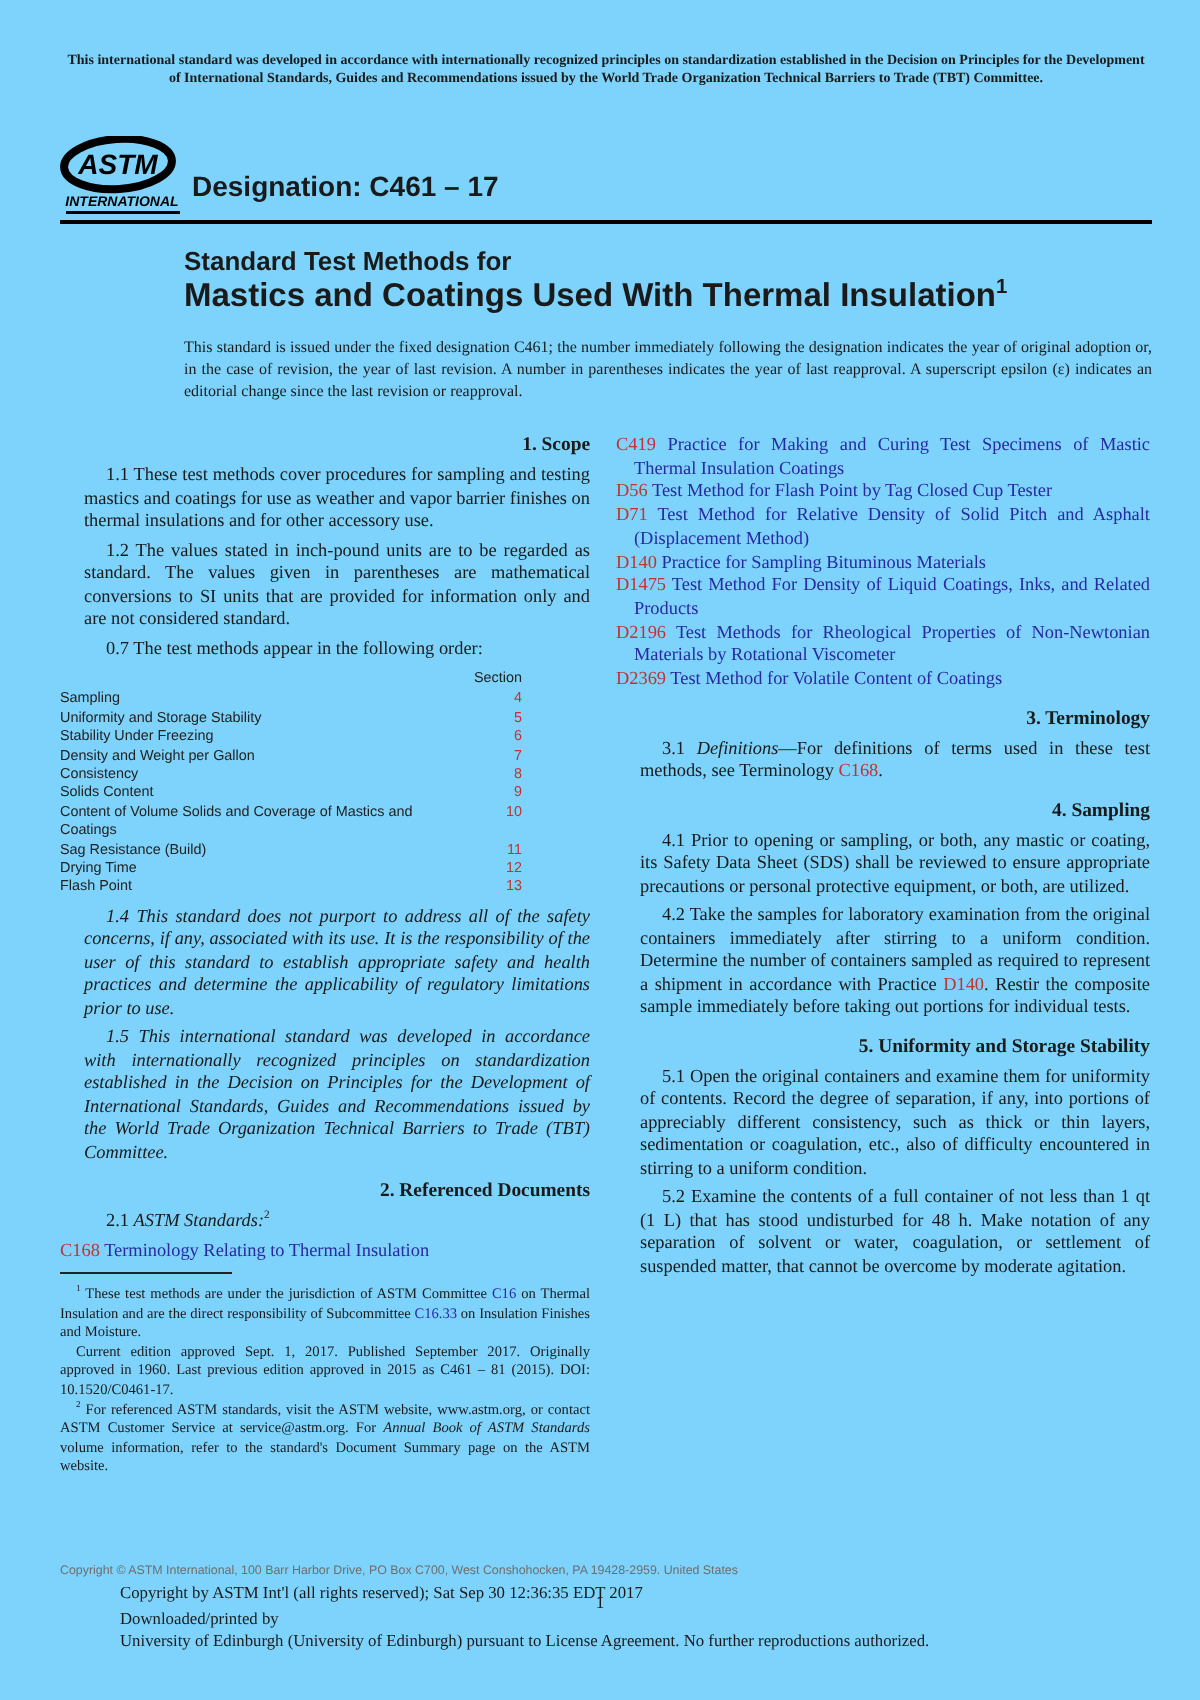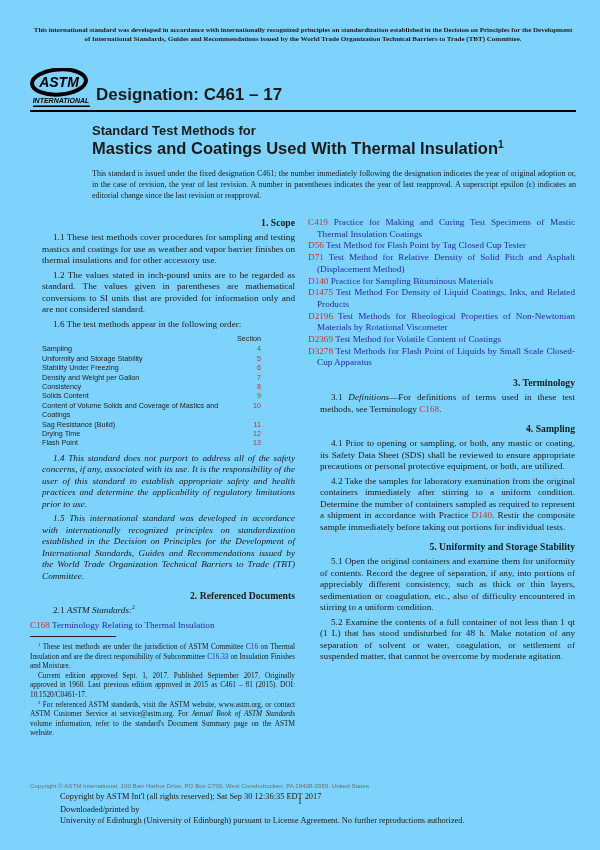--- a/index.html
+++ b/index.html
@@ -6,41 +6,41 @@
   .page{position:relative;width:600px;height:850px;background:#7dd3fc;margin:0 auto;
         font-family:"Liberation Serif",serif;color:#1a1a1a;overflow:hidden;}
 
   
   .disclaimer{position:absolute;top:26px;left:30px;right:24px;
               font-size:7px;font-weight:bold;line-height:9.4px;text-align:center;}
 
   
   .logo{position:absolute;top:68px;left:30px;width:64px;}
   .designation{position:absolute;top:85px;left:96px;
-               font-family:"Liberation Sans",sans-serif;font-weight:bold;font-size:17px;text-align:center;}
+               font-family:"Liberation Sans",sans-serif;font-weight:bold;font-size:14px;text-align:center;}
   .header-rule{position:absolute;top:110px;left:30px;right:24px;height:2px;background:#000;}
 
   
   .title-block{position:absolute;top:123px;left:92px;right:24px;}
   .title-line1{font-family:"Liberation Sans",sans-serif;font-weight:bold;font-size:13px;line-height:15px;}
   .title-line2{font-family:"Liberation Sans",sans-serif;font-weight:bold;font-size:16.5px;line-height:19px;margin-top:1px;}
   .issuance{margin-top:11px;font-size:8px;line-height:10.8px;text-align:justify;}
 
   
   .col-left{position:absolute;top:217px;left:30px;width:265px;}
   .col-right{position:absolute;top:217px;left:308px;width:267px;}
 
   h2.sec{font-size:9.7px;font-weight:bold;margin:8px 0 4px 0;text-align:right;}
   h2.first{margin-top:0;}
   p.body{font-size:9.2px;line-height:11.5px;text-align:justify;margin:0 0 3px 12px;text-indent:11px;}
   p.it{font-style:italic;}
   sup{font-size:0.62em;vertical-align:super;line-height:0;}
 
   
-  .toc{margin:4px 0 5px 12px;padding-right:34px;font-family:"Liberation Sans",sans-serif;
+  .toc{margin:4px 0 5px 0;padding-right:34px;font-family:"Liberation Sans",sans-serif;
        font-size:7.2px;line-height:9.4px;color:#222;}
   .toc-header{text-align:right;margin-bottom:1px;}
   .toc-row{display:flex;align-items:flex-start;}
   .toc-label{flex:1;padding-right:6px;}
   .toc-num{width:20px;text-align:right;}
 
   
   .std{font-size:9.2px;line-height:11.7px;margin:0;padding-left:9px;text-indent:-9px;text-align:justify;}
   .red{color:#C03333;text-decoration:none;cursor:pointer;}
   .blue{color:#2929A3;text-decoration:none;cursor:pointer;}
@@ -81,21 +81,21 @@
   <div class="title-block">
     <div class="title-line1">Standard Test Methods for</div>
     <div class="title-line2"><span>Mastics and Coatings Used With Thermal Insulation</span><sup>1</sup></div>
     <div class="issuance">This standard is issued under the fixed designation C461; the number immediately following the designation indicates the year of original adoption or, in the case of revision, the year of last revision. A number in parentheses indicates the year of last reapproval. A superscript epsilon (ε) indicates an editorial change since the last revision or reapproval.</div>
   </div>
 
   <div class="col-left">
     <h2 class="sec first">1. Scope</h2>
     <p class="body">1.1 These test methods cover procedures for sampling and testing mastics and coatings for use as weather and vapor barrier finishes on thermal insulations and for other accessory use.</p>
     <p class="body">1.2 The values stated in inch-pound units are to be regarded as standard. The values given in parentheses are mathematical conversions to SI units that are provided for information only and are not considered standard.</p>
-    <p class="body">1.6 The test methods appear in the following order:</p>
+    <p class="body">0.7 The test methods appear in the following order:</p>
 
     <div class="toc">
       <div class="toc-header">Section</div>
       <div class="toc-row">
           <span class="toc-label">Sampling</span>
           <span class="toc-num red">4</span>
         </div>
       <div class="toc-row">
           <span class="toc-label">Uniformity and Storage Stability</span>
           <span class="toc-num red">5</span>
@@ -143,21 +143,20 @@
   </div>
 
   <div class="col-right">
     <p class="std"><a class="red">C419</a> <a class="blue">Practice for Making and Curing Test Specimens of Mastic Thermal Insulation Coatings</a></p>
     <p class="std"><a class="red">D56</a> <a class="blue">Test Method for Flash Point by Tag Closed Cup Tester</a></p>
     <p class="std"><a class="red">D71</a> <a class="blue">Test Method for Relative Density of Solid Pitch and Asphalt (Displacement Method)</a></p>
     <p class="std"><a class="red">D140</a> <a class="blue">Practice for Sampling Bituminous Materials</a></p>
     <p class="std"><a class="red">D1475</a> <a class="blue">Test Method For Density of Liquid Coatings, Inks, and Related Products</a></p>
     <p class="std"><a class="red">D2196</a> <a class="blue">Test Methods for Rheological Properties of Non-Newtonian Materials by Rotational Viscometer</a></p>
     <p class="std"><a class="red">D2369</a> <a class="blue">Test Method for Volatile Content of Coatings</a></p>
-    <p class="std"><a class="red">D3278</a> <a class="blue">Test Methods for Flash Point of Liquids by Small Scale Closed-Cup Apparatus</a></p>
 
     <h2 class="sec">3. Terminology</h2>
     <p class="body"><span>3.1 </span><i>Definitions</i><span>—For definitions of terms used in these test methods, see Terminology </span><a class="red">C168</a><span>.</span></p>
 
     <h2 class="sec">4. Sampling</h2>
     <p class="body">4.1 Prior to opening or sampling, or both, any mastic or coating, its Safety Data Sheet (SDS) shall be reviewed to ensure appropriate precautions or personal protective equipment, or both, are utilized.</p>
     <p class="body"><span>4.2 Take the samples for laboratory examination from the original containers immediately after stirring to a uniform condition. Determine the number of containers sampled as required to represent a shipment in accordance with Practice </span><a class="red">D140</a><span>. Restir the composite sample immediately before taking out portions for individual tests.</span></p>
 
     <h2 class="sec">5. Uniformity and Storage Stability</h2>
     <p class="body">5.1 Open the original containers and examine them for uniformity of contents. Record the degree of separation, if any, into portions of appreciably different consistency, such as thick or thin layers, sedimentation or coagulation, etc., also of difficulty encountered in stirring to a uniform condition.</p>

